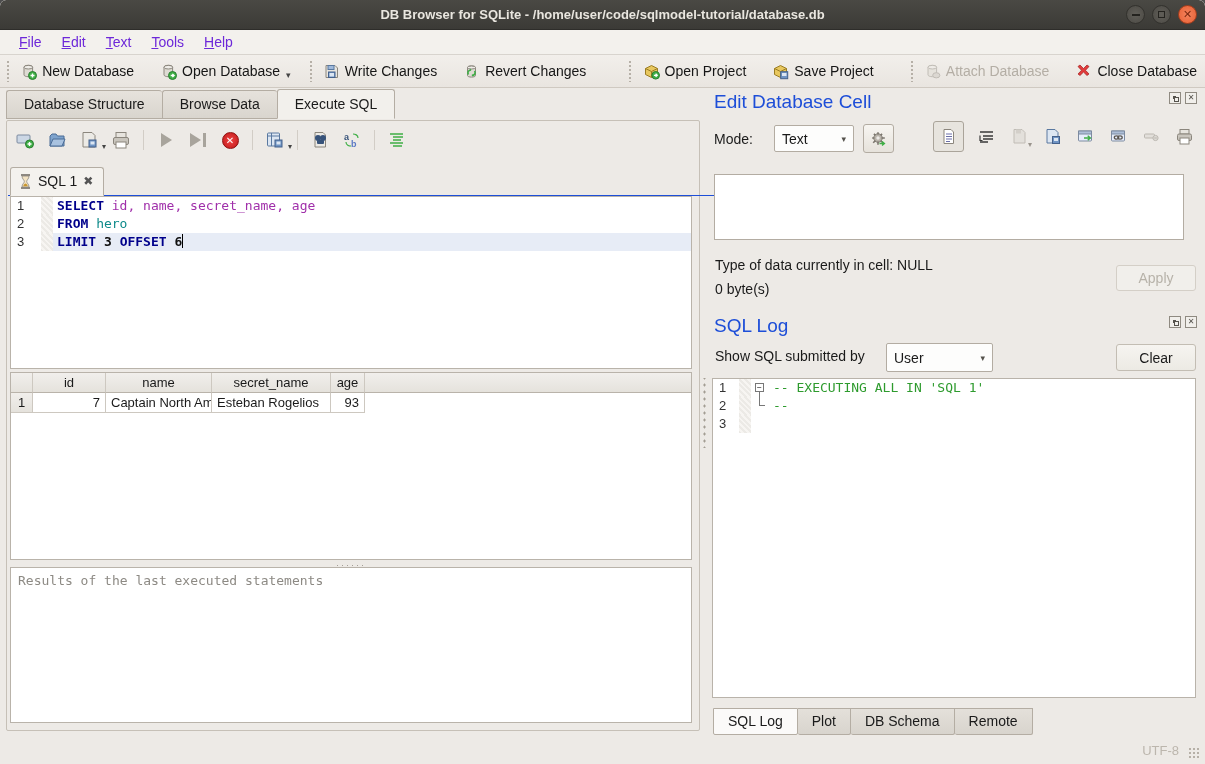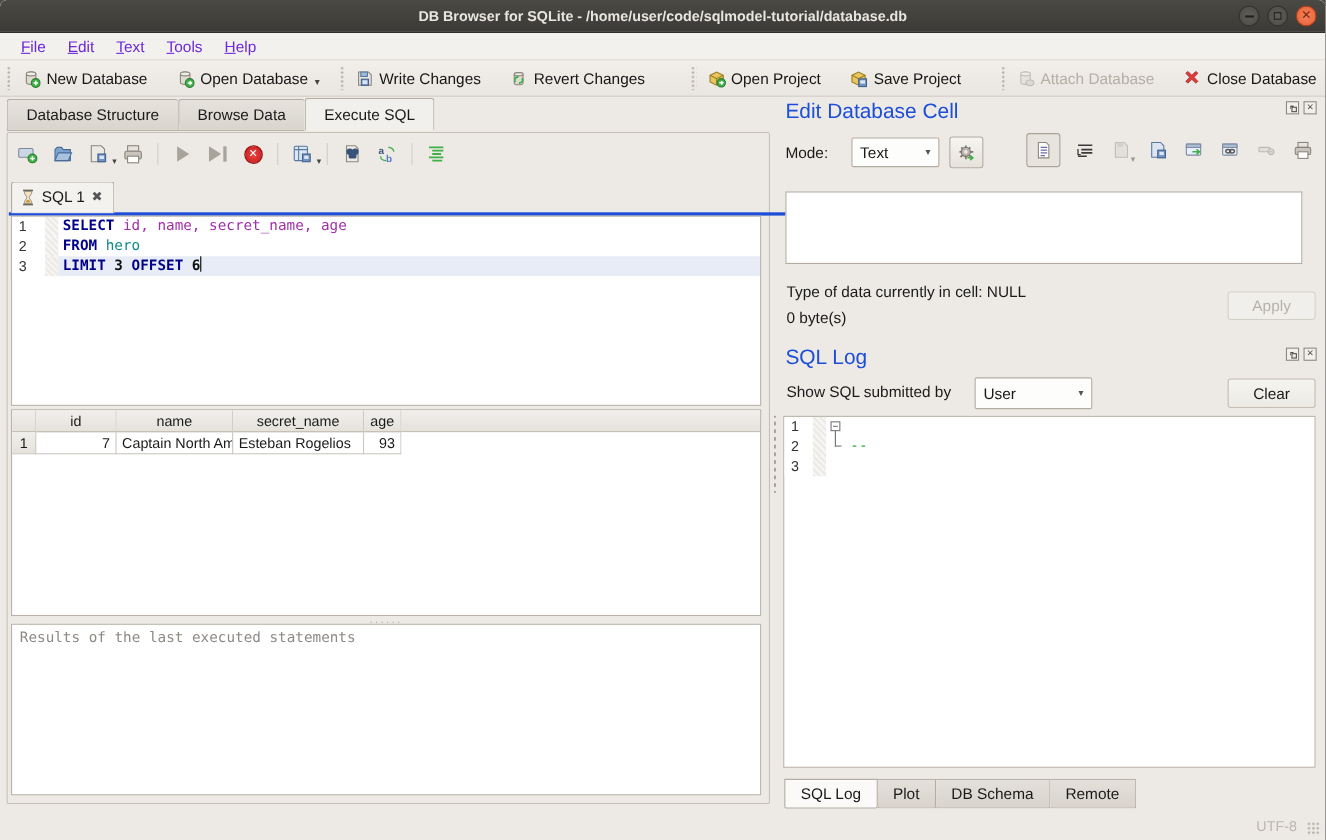--- a/index.html
+++ b/index.html
@@ -63,21 +63,21 @@
   .sqlbar .sep { width:1px; height:20px; background:#d2cdc6; margin:0 1px; }
   .ic { width:22px; height:22px; display:flex; align-items:center; justify-content:center; position:relative; }
   .ic svg { width:20px; height:20px; display:block; }
   .ic .mini-caret { position:absolute; right:-6px; bottom:0; font-size:8px; color:#444; }
   .stop-circle { width:17px; height:17px; border-radius:50%; background:radial-gradient(#ef4444,#c01818);
     border:1px solid #8e0f0f; color:#fff; font-size:10px; font-weight:bold; display:flex; align-items:center; justify-content:center; }
   .play-tri { width:0; height:0; border-left:11px solid #a8a49c; border-top:7px solid transparent; border-bottom:7px solid transparent; }
   .play-bar { width:3px; height:14px; background:#a8a49c; margin-left:2px; }
 
   
-  .sqltab-row { position:absolute; left:2px; top:46px; height:30px; width:812px; border-bottom:3px solid #1d4ed8; }
+  .sqltab-row { position:absolute; left:2px; top:46px; height:30px; width:812px; border-bottom:1px solid #1d4ed8; }
   .sqltab { position:absolute; left:2px; bottom:0; display:flex; align-items:center; gap:6px; padding:5px 10px 6px 8px;
     background:#f4f2ee; border:1px solid #b4ada3; border-bottom:1px solid #f4f2ee; border-radius:3px 3px 0 0;
     font-size:14px; color:#1a1a1a; margin-bottom:-1px; }
   .sqltab .x { font-size:12px; color:#555; font-weight:bold; }
 
   
   .code-box { background:#fff; border:1px solid #b9b3aa; font-family:"DejaVu Sans Mono","Liberation Mono",monospace; font-size:13px; }
   .ed-line { display:flex; height:18px; line-height:18px; }
   .gut { width:30px; flex:none; padding-left:6px; color:#333; font-family:"Liberation Sans",sans-serif; font-size:13px; background:#fff; }
   .hatch { width:12px; flex:none; background:repeating-linear-gradient(45deg,#eceae6 0 2px,#f7f5f2 2px 4px); }
@@ -574,20 +574,21 @@
       </div>
 
       <div class="log-box code-box">
         <div class="ed-line">
           <span class="gut log-gut">1</span>
           <span class="hatch"></span>
           <span class="foldcol">
             <span class="foldbox">−</span>
             <span class="treeline-v"></span>
           </span>
+          <span class="codeln log-text">-- EXECUTING ALL IN 'SQL 1'</span>
         </div>
         <div class="ed-line">
           <span class="gut log-gut">2</span>
           <span class="hatch"></span>
           <span class="foldcol">
             <span class="treeline-v" style="top:-5px;height:13px;"></span>
             <span class="treeline-h"></span>
           </span>
           <span class="codeln log-text">--</span>
         </div>

